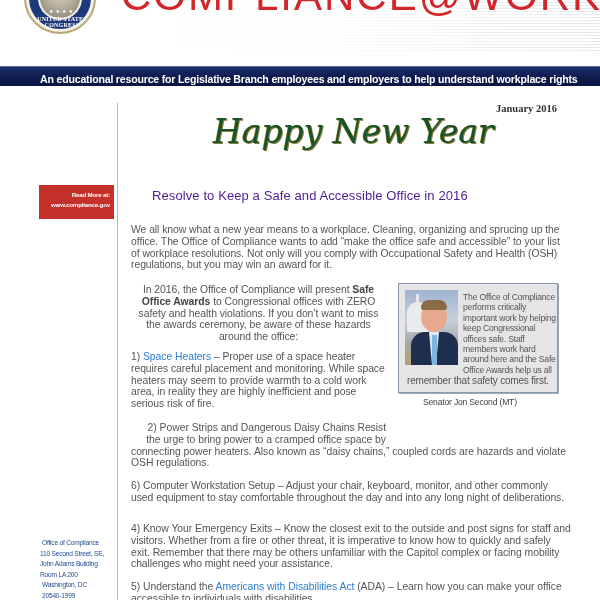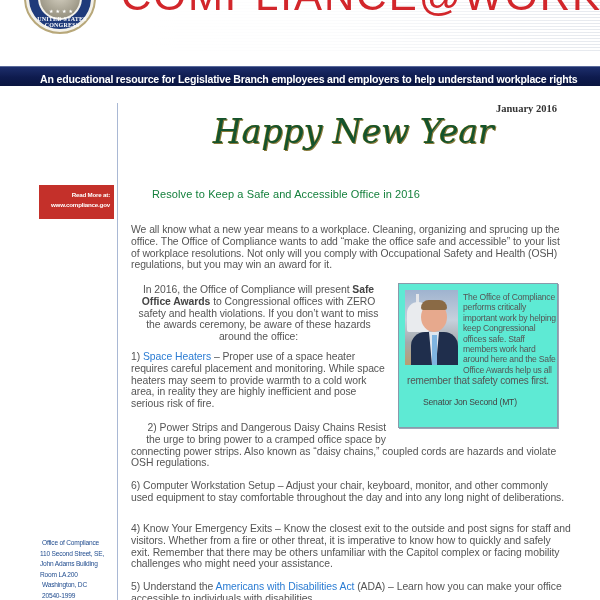--- a/index.html
+++ b/index.html
@@ -40,37 +40,37 @@
     line-height: 10.6px; letter-spacing: -0.2px; }
   .address div { white-space: nowrap; }
   .address .c { padding-left: 2px; }
 
   
   .date { position: absolute; left: 496px; top: 103px; font-family: "Liberation Serif", serif;
     font-weight: bold; font-size: 10.5px; color: #333333; }
   .hny { position: absolute; left: 213px; top: 112px; font-family: "DejaVu Serif", serif; font-style: italic;
     font-size: 33px; color: #14532d; letter-spacing: 0px;
     text-shadow: 1px 1px 0 #8a7a3a, -0.5px -0.5px 0 #b49a2c; white-space: nowrap; }
-  .headline { position: absolute; left: 152px; top: 188px; font-size: 11px; color: #15803d;
+  .headline { position: absolute; left: 152px; top: 188px; font-size: 13px; color: #4c1d95;
     white-space: nowrap; letter-spacing: 0.1px; }
   .para { position: absolute; left: 131px; font-size: 10.4px; line-height: 11.8px; color: #555555;
     letter-spacing: -0.05px; margin-top: 8px; }
   .para b { color: #444444; }
   .link { color: #2b7cd3; }
   .p1 { top: 216px; width: 440px; }
   .p2 { top: 276px; width: 255px; text-align: center; }
   .p3 { top: 343px; width: 255px; }
   .p4 { top: 414px; width: 440px; }
   .p4 .narrow { display: block; width: 255px; text-align: right; }
   .p5 { top: 472px; width: 440px; }
   .p6 { top: 515px; width: 440px; }
   .p7 { top: 573px; width: 440px; }
 
   
-  .quote-box { position: absolute; left: 398px; top: 283px; width: 160px; height: 145px; background: #5eead4;
+  .quote-box { position: absolute; left: 398px; top: 283px; width: 160px; height: 110px; background: #e5e5e5;
     border: 1px solid #8a9aab; box-shadow: 1px 1px 0 #9aa8b8; text-decoration: underline; }
   .photo { position: absolute; left: 6px; top: 6px; width: 53px; height: 75px; overflow: hidden;
     background: linear-gradient(180deg, #9fb3cf 0%, #c6d0dc 40%, #a4a8ab 70%, #b89e70 100%); }
   .photo .dome { position: absolute; left: 2px; top: 12px; width: 22px; height: 30px; border-radius: 11px 11px 2px 2px;
     background: #e9ebee; }
   .photo .spire { position: absolute; left: 11px; top: 4px; width: 3px; height: 10px; background: #e4e6ea; }
   .photo .head { position: absolute; left: 16px; top: 12px; width: 26px; height: 30px; border-radius: 50%;
     background: #e7a98d; }
   .photo .hair { position: absolute; left: 16px; top: 10px; width: 26px; height: 10px; border-radius: 13px 13px 4px 4px;
     background: #8a6a45; }
@@ -123,21 +123,21 @@
 <div class="hny">Happy New Year</div>
 
 <div class="headline">Resolve to Keep a Safe and Accessible Office in 2016</div>
 
 <p class="para p1">We all know what a new year means to a workplace. Cleaning, organizing and sprucing up the office. The Office of Compliance wants to add “make the office safe and accessible” to your list of workplace resolutions. Not only will you comply with Occupational Safety and Health (OSH) regulations, but you may win an award for it.</p>
 
 <p class="para p2"><span>In 2016, the Office of Compliance will present </span><b>Safe Office Awards</b><span> to Congressional offices with ZERO safety and health violations. If you don’t want to miss the awards ceremony, be aware of these hazards around the office:</span></p>
 
 <p class="para p3"><span>1) </span><a class="link">Space Heaters</a><span> – Proper use of a space heater requires careful placement and monitoring. While space heaters may seem to provide warmth to a cold work area, in reality they are highly inefficient and pose serious risk of fire.</span></p>
 
-<p class="para p4"><span class="narrow"><span>2) </span><span>Power Strips and Dangerous Daisy Chains Resist the urge to bring power to a cramped office space by</span></span><span>connecting power strips. Also known as “daisy chains,” coupled cords are hazards and violate OSH regulations.</span></p>
+<p class="para p4"><span class="narrow"><span>2) </span><span>Power Strips and Dangerous Daisy Chains Resist the urge to bring power to a cramped office space by</span></span><span>connecting power heaters. Also known as “daisy chains,” coupled cords are hazards and violate OSH regulations.</span></p>
 
 <p class="para p5">6) Computer Workstation Setup – Adjust your chair, keyboard, monitor, and other commonly used equipment to stay comfortable throughout the day and into any long night of deliberations.</p>
 
 <p class="para p6">4) Know Your Emergency Exits – Know the closest exit to the outside and post signs for staff and visitors. Whether from a fire or other threat, it is imperative to know how to quickly and safely exit. Remember that there may be others unfamiliar with the Capitol complex or facing mobility challenges who might need your assistance.</p>
 
 <p class="para p7"><span>5) Understand the </span><a class="link">Americans with Disabilities Act</a><span> (ADA) – Learn how you can make your office accessible to individuals with disabilities.</span></p>
 
 <div class="quote-box">
   <div class="photo">
     <div class="spire"></div>

